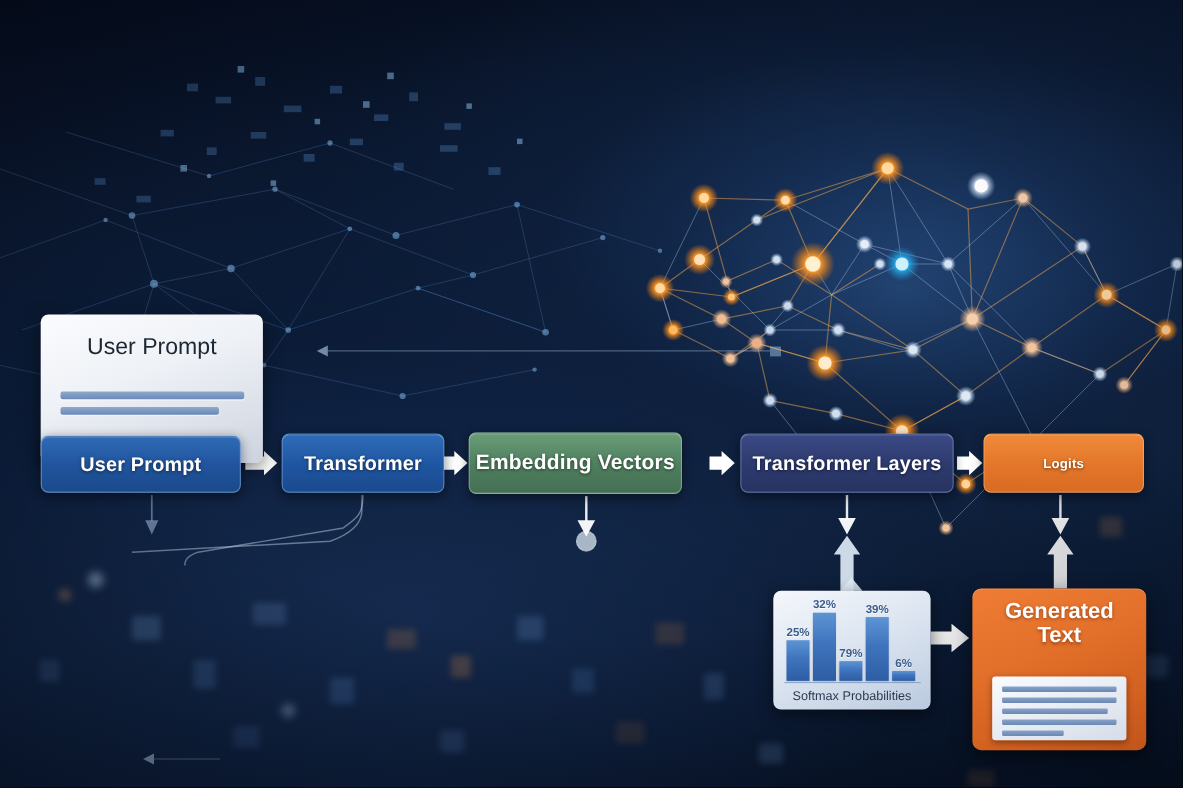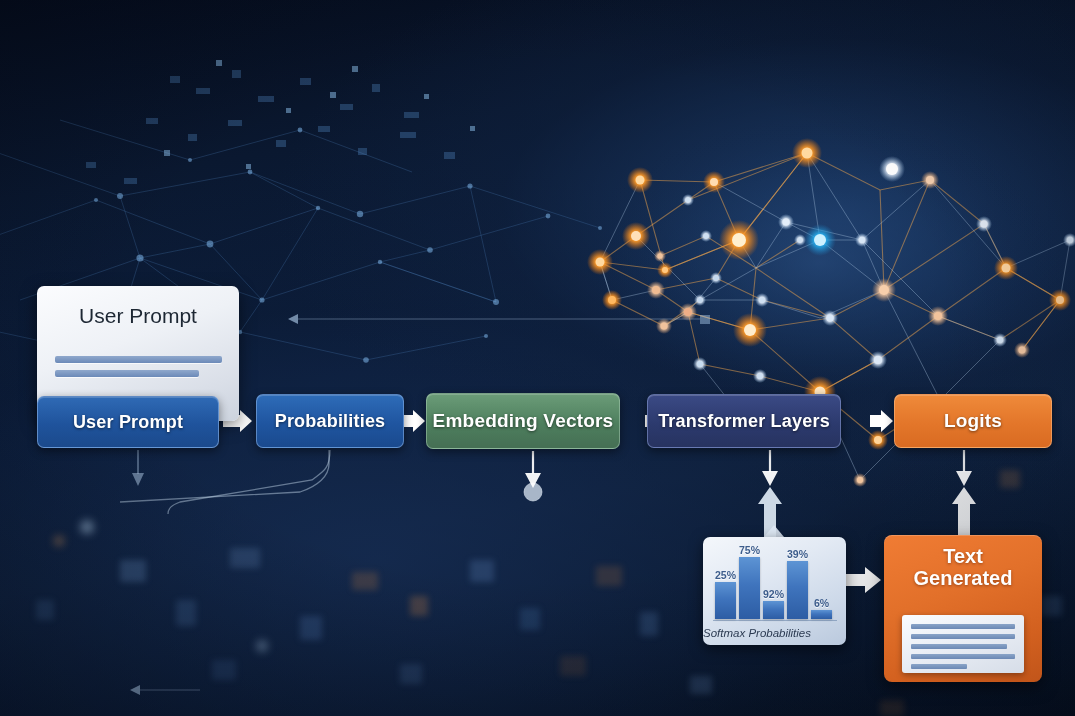--- a/index.html
+++ b/index.html
@@ -56,26 +56,26 @@
     left: 256px; top: 394px; width: 148px; height: 54px; font-size: 18px;
     background: linear-gradient(180deg, #2e6cb8 0%, #1f55a0 55%, #1a4a8e 100%);
     border: 1px solid rgba(150,190,240,0.5);
   }
   .fb-embed {
     left: 426px; top: 393px; width: 194px; height: 56px; font-size: 19px;
     background: linear-gradient(180deg, #6b9c78 0%, #4e7f5e 55%, #456f54 100%);
     border: 1px solid rgba(180,215,190,0.45);
   }
   .fb-trans {
-    left: 647px; top: 394px; width: 194px; height: 54px; font-size: 18px;
+    left: 673px; top: 394px; width: 194px; height: 54px; font-size: 18px;
     background: linear-gradient(180deg, #3b4a85 0%, #2c3a6e 55%, #273360 100%);
     border: 1px solid rgba(150,170,225,0.5);
   }
   .fb-logits {
-    left: 894px; top: 394px; width: 158px; height: 54px; font-size: 19px;
+    left: 894px; top: 394px; width: 146px; height: 54px; font-size: 12px;
     background: linear-gradient(180deg, #ef8a3a 0%, #e3762a 55%, #d96b22 100%);
     border: 1px solid rgba(255,200,150,0.45);
   }
 
   
   .prompt-card {
     position: absolute;
     left: 37px; top: 286px; width: 202px; height: 135px;
     border-radius: 7px;
     background: linear-gradient(160deg, #fbfcfe 0%, #eef1f6 42%, #dadfe8 78%, #ccd3de 100%);
@@ -132,24 +132,23 @@
   }
   .chart-axis {
     position: absolute;
     left: 10px; right: 9px; bottom: 24px;
     height: 1px;
     background: rgba(90,120,160,0.5);
   }
   .chart-caption {
     position: absolute;
     left: 0; right: 0; bottom: 6px;
-    text-align: left;
+    text-align: center;
     font-size: 11.5px;
     color: #2c3b52;
-    font-style: italic;
   }
 
   
   .gen-panel {
     position: absolute;
     left: 884px; top: 535px; width: 158px; height: 147px;
     border-radius: 8px;
     background: linear-gradient(160deg, #f07c34 0%, #e2702a 40%, #d2601f 75%, #c1551a 100%);
     box-shadow: 0 5px 16px rgba(0,0,0,0.5), inset 0 1px 0 rgba(255,255,255,0.2);
     box-sizing: border-box;
@@ -512,21 +511,21 @@
     <div class="prompt-card-title">User Prompt</div>
     <div class="pc-line" style="left:18px;top:70px;width:167px;"></div>
     <div class="pc-line" style="left:18px;top:84px;width:144px;"></div>
   </div>
 
   <div class="flow-box fb-user">
     <span class="nowrap">User Prompt</span>
   </div>
 
   <div class="flow-box fb-token">
-    <span class="nowrap">Probabilities</span>
+    <span class="nowrap">Transformer</span>
   </div>
 
   <div class="flow-box fb-embed">
     <span class="nowrap">Embedding Vectors</span>
   </div>
 
   <div class="flow-box fb-trans">
     <span class="nowrap">Transformer Layers</span>
   </div>
 
@@ -535,43 +534,43 @@
   </div>
 
   <div class="chart-panel">
     <div class="chart-bars" id="chart-bars">
         <div class="chart-bar-wrap" style="left: 0px; height: 37px;">
           <div class="chart-bar" style="height: 37px;"></div>
           <div class="chart-bar-label" style="bottom: 38px;">25%</div>
         </div>
         <div class="chart-bar-wrap" style="left: 24px; height: 62.16px;">
           <div class="chart-bar" style="height: 62.16px;"></div>
-          <div class="chart-bar-label" style="bottom: 63.16px;">75%</div>
+          <div class="chart-bar-label" style="bottom: 63.16px;">32%</div>
         </div>
         <div class="chart-bar-wrap" style="left: 48px; height: 17.76px;">
           <div class="chart-bar" style="height: 17.76px;"></div>
-          <div class="chart-bar-label" style="bottom: 18.76px;">92%</div>
+          <div class="chart-bar-label" style="bottom: 18.76px;">79%</div>
         </div>
         <div class="chart-bar-wrap" style="left: 72px; height: 52px;">
           <div class="chart-bar" style="height: 57.72px;"></div>
           <div class="chart-bar-label" style="bottom: 58.72px;">39%</div>
         </div>
         <div class="chart-bar-wrap" style="left: 96px; height: 8.88px;">
           <div class="chart-bar" style="height: 8.88px;"></div>
           <div class="chart-bar-label" style="bottom: 9.88px;">6%</div>
         </div>
       </div>
     <div class="chart-axis"></div>
     <div class="chart-caption">Softmax Probabilities</div>
   </div>
 
   <div class="gen-panel">
     <div class="gen-title">
+      <div>Generated</div>
       <div>Text</div>
-      <div>Generated</div>
     </div>
     <div class="gen-doc" id="gen-doc">
         <div class="gd-line" style="top: 9px; width: 104px;"></div>
         <div class="gd-line" style="top: 19px; width: 104px;"></div>
         <div class="gd-line" style="top: 29px; width: 96px;"></div>
         <div class="gd-line" style="top: 39px; width: 104px;"></div>
         <div class="gd-line" style="top: 49px; width: 56px;"></div>
       </div>
   </div>
 

